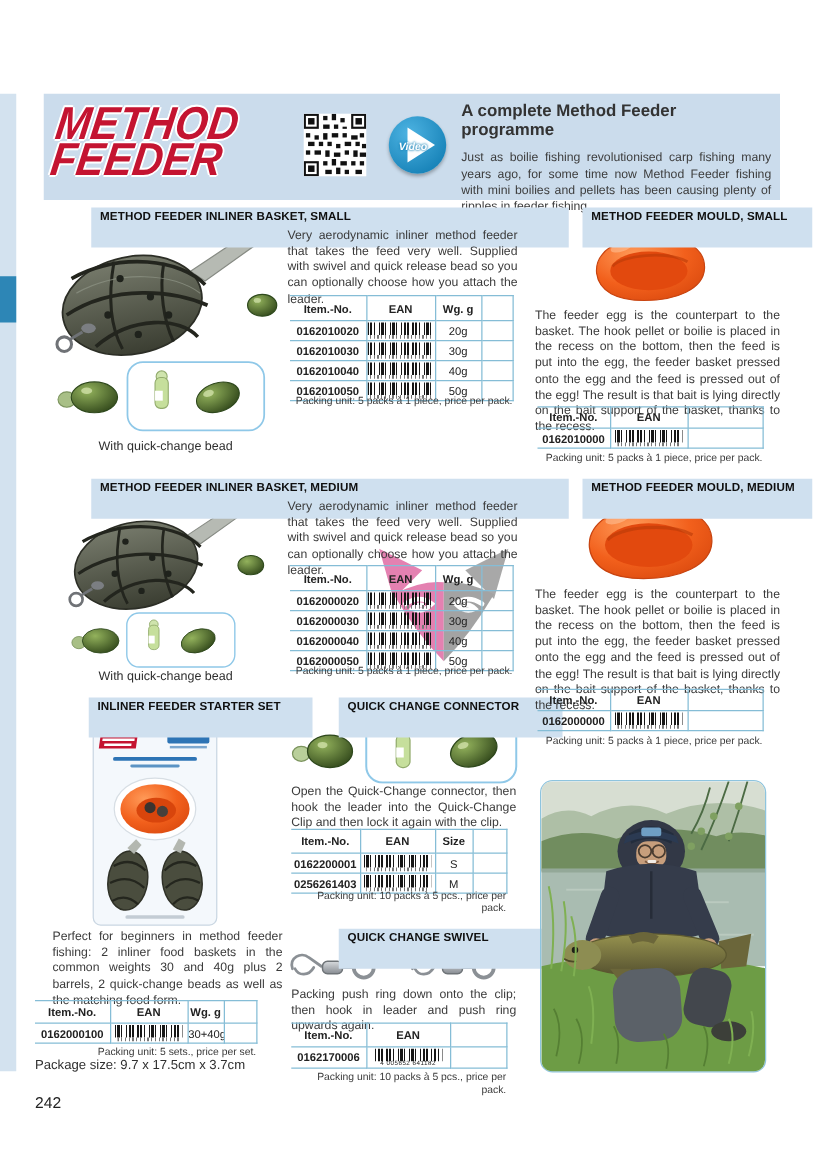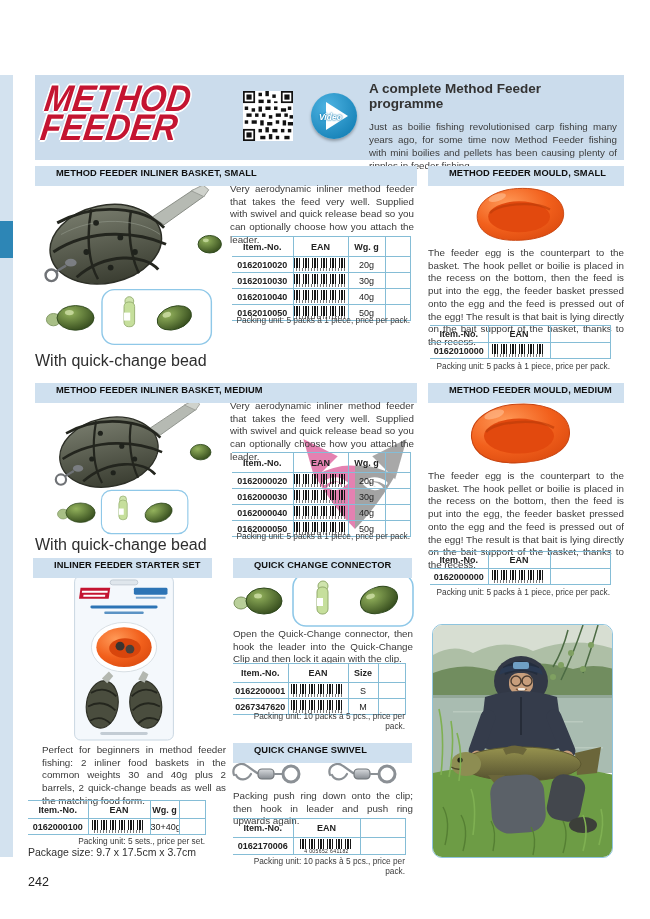--- a/index.html
+++ b/index.html
@@ -15,24 +15,24 @@
   .qr{position:absolute;left:208px;top:16px;width:50px;height:50px;background:#fff;}
   .video-btn{position:absolute;left:276px;top:18px;width:46px;height:46px;border-radius:50%;
              background:radial-gradient(circle at 35% 30%,#4db3e2,#1a85ba 75%);box-shadow:0 2px 3px rgba(0,0,0,.3);}
   .video-tri{position:absolute;left:15px;top:9px;width:0;height:0;border-top:14px solid transparent;
              border-bottom:14px solid transparent;border-left:22px solid #ffffff;}
   .video-lbl{position:absolute;left:8px;top:19px;font-size:8.5px;font-weight:bold;font-style:italic;color:#fff;
              text-shadow:0 0 2px #1a85ba,0 0 2px #1a85ba;}
   .intro-text{position:absolute;left:334px;top:6px;width:248px;}
   .intro-h{font-size:13.5px;font-weight:bold;color:#333;margin:0 0 10px 0;}
   .intro-b{font-size:9.8px;line-height:1.32;text-align:justify;color:#3c3c3c;margin:0;}
-  .bar{position:absolute;height:20px;background:#cfe0ef;font-size:9.3px;font-weight:bold;line-height:14.5px;
-       color:#0f0f0f;padding-left:21px;box-sizing:border-box;letter-spacing:.1px;z-index:2;}
+  .bar{position:absolute;height:32px;background:#cfe0ef;font-size:9.3px;font-weight:bold;line-height:14.5px;
+       color:#0f0f0f;padding-left:7px;box-sizing:border-box;letter-spacing:.1px;z-index:2;margin-left:38px;}
   .desc{position:absolute;font-size:9.8px;line-height:1.3;text-align:justify;color:#3a3a3a;z-index:2;}
-  .caption{position:absolute;font-size:16px;color:#2e2e2e;text-align:left;z-index:2;}
+  .caption{position:absolute;font-size:10px;color:#2e2e2e;text-align:center;z-index:2;}
   .pt{position:absolute;border-collapse:collapse;table-layout:fixed;background:transparent;z-index:2;}
   .pt th,.pt td{border-right:1px solid #85bdd6;border-bottom:1px solid #85bdd6;text-align:center;
                 vertical-align:middle;padding:0;font-size:9px;color:#222;overflow:hidden;}
   .pt thead th{border-top:1px solid #85bdd6;font-weight:bold;}
   .item-cell{font-weight:bold;font-size:9px;color:#1e1e1e;}
   .bc{width:54px;height:10px;margin:1px auto 0 auto;
       background:repeating-linear-gradient(90deg,#161616 0 1px,transparent 1px 2px,#161616 2px 4px,transparent 4px 5px,#161616 5px 6px,transparent 6px 9px);}
   .bcd{width:50px;height:3px;margin:0 auto 1px auto;
        background:repeating-linear-gradient(90deg,#777 0 1px,transparent 1px 3px);}
   .bcnum{font-size:5px;letter-spacing:.4px;color:#222;line-height:5px;height:5px;}
@@ -528,21 +528,21 @@
       <tr style="height:13px;">
           <td class="item-cell">0162200001</td>
           <td>
             <div class="bc"></div>
             <div class="bcd"></div>
           </td>
           <td>S</td>
           <td></td>
         </tr>
       <tr style="height:13px;">
-          <td class="item-cell">0267347620</td>
+          <td class="item-cell">0256261403</td>
           <td>
             <div class="bc"></div>
             <div class="bcd"></div>
           </td>
           <td>M</td>
           <td></td>
         </tr>
     </tbody>
   </table>
   <div class="pack" style="left:233px;top:711px;width:172px;">Packing unit: 10 packs à 5 pcs., price per pack.</div>

